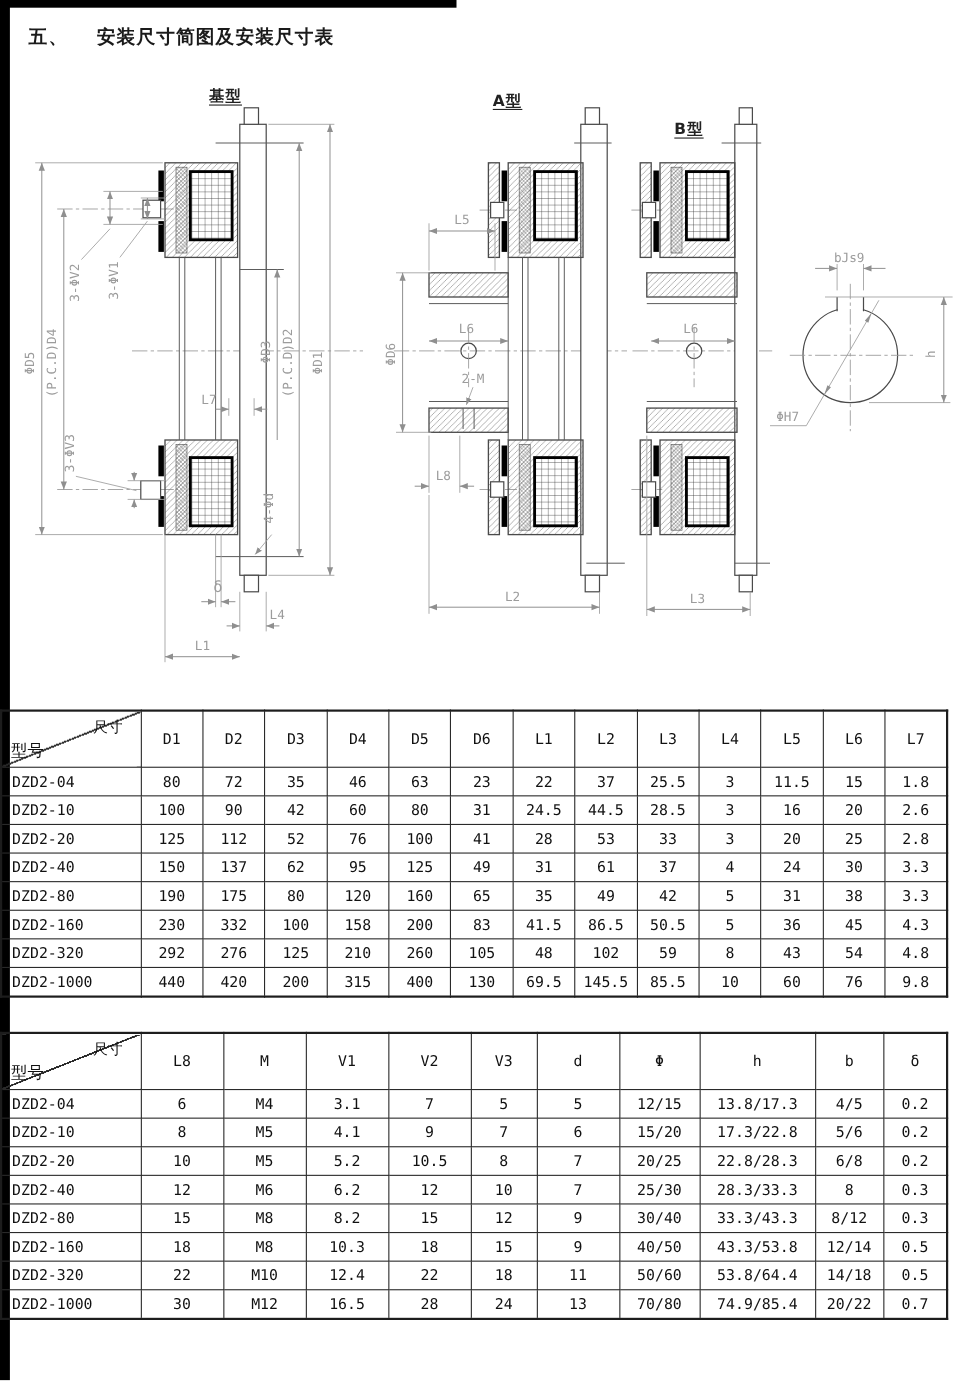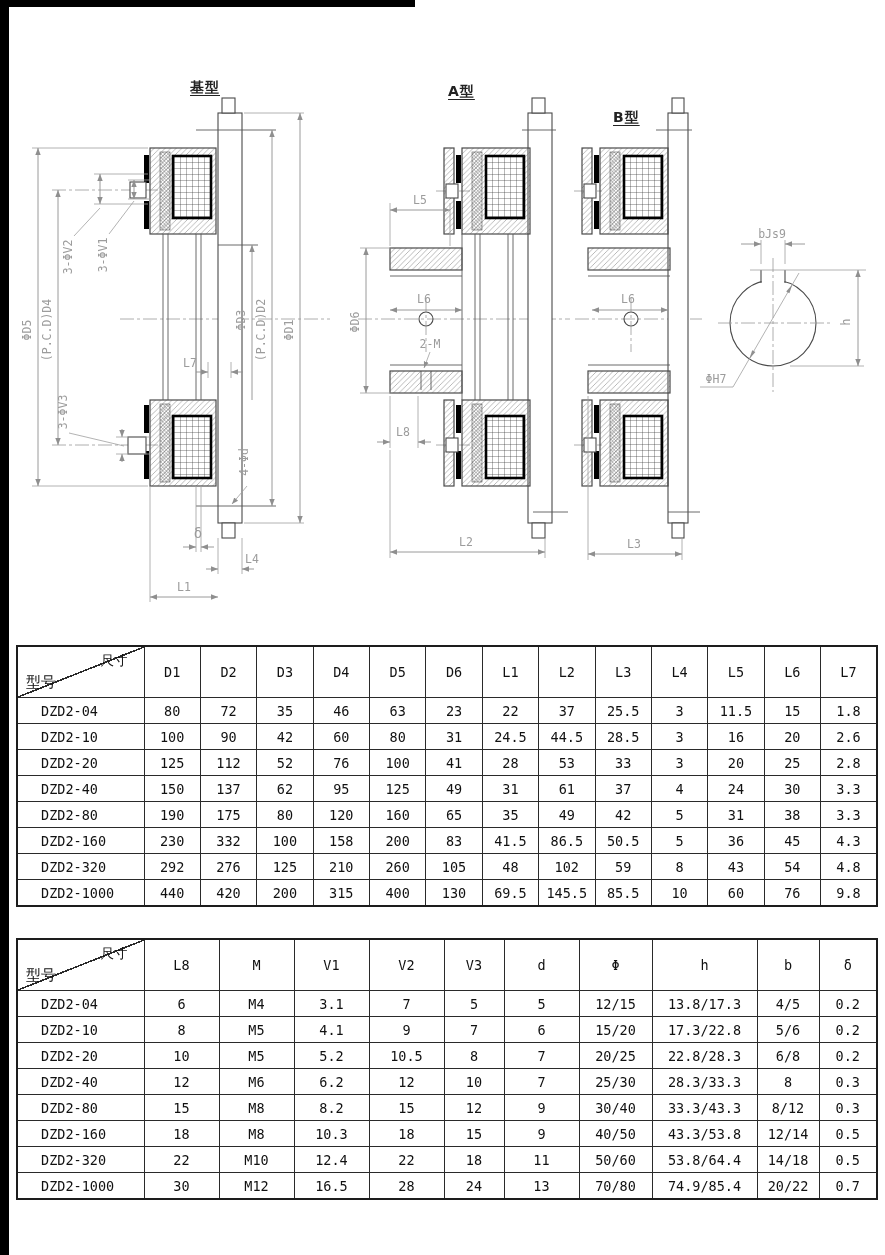--- a/index.html
+++ b/index.html
@@ -20,42 +20,45 @@
   .pline{stroke:#4a4a4a;stroke-width:1.1;fill:none;}
   .thin{stroke:#5a5a5a;stroke-width:0.9;fill:none;}
   .hatched{fill:url(#hat);stroke:#4a4a4a;stroke-width:1.2;}
   .xh{fill:url(#xhat);stroke:#5a5a5a;stroke-width:0.6;}
   .coil{fill:url(#grid);stroke:#000;stroke-width:2.6;}
   .bar{fill:#000;stroke:none;}
   .dim{stroke:#8f8f8f;stroke-width:0.9;fill:none;}
   .ext{stroke:#a0a0a0;stroke-width:0.8;fill:none;}
   .dlabel{fill:#9c9c9c;font-family:"DejaVu Sans Mono","Liberation Mono",monospace;font-size:11.5px;}
   .dlabel.big{font-size:14px;}
-  .tbl-wrap{position:absolute;left:16px;}
+  .tbl-wrap{position:absolute;left:0;}
   #t1wrap{top:645px;}
   #t2wrap{top:938px;}
   table.dim-table{border-collapse:collapse;table-layout:fixed;width:862px;
       font-family:"DejaVu Sans Mono","DejaVu Sans",monospace;color:#111;border:2px solid #1d1d1d;}
   .dim-table th,.dim-table td{border:1.5px solid #2a2a2a;text-align:center;font-size:13.5px;
       font-weight:normal;padding:0;}
   .dim-table thead th{height:50px;}
   .dim-table tbody td{height:25px;}
-  .dim-table td.model-cell{text-align:left;padding-left:23px;}
+  .dim-table td.model-cell{text-align:left;padding-left:9px;}
   th.corner{position:relative;
     background:linear-gradient(to bottom right,transparent calc(50% - 0.8px),#2a2a2a calc(50% - 0.8px),#2a2a2a calc(50% + 0.8px),transparent calc(50% + 0.8px));}
   th.corner .c-top{position:absolute;top:5px;right:16px;font-size:13.5px;}
   th.corner .c-bot{position:absolute;bottom:5px;left:8px;font-size:15px;}
 </style>
 </head>
 <body>
 
 <div class="page">
   <div class="edge-left"></div>
   <div class="edge-top"></div>
 
+  <div class="doc-title">
+    <span class="sec">五、</span><span>安装尺寸简图及安装尺寸表</span>
+  </div>
 
   <div class="view-title" id="baseTitle">基型</div>
   <div class="view-title" id="aTitle">A型</div>
   <div class="view-title" id="bTitle">B型</div>
 
   <svg class="drawing" width="885" height="640" viewBox="0 0 885 640">
     <defs>
       <pattern id="hat" patternUnits="userSpaceOnUse" width="5.5" height="5.5">
         <path d="M0,5.5 L5.5,0" stroke="#808080" stroke-width="0.55" fill="none"></path>
       </pattern>

